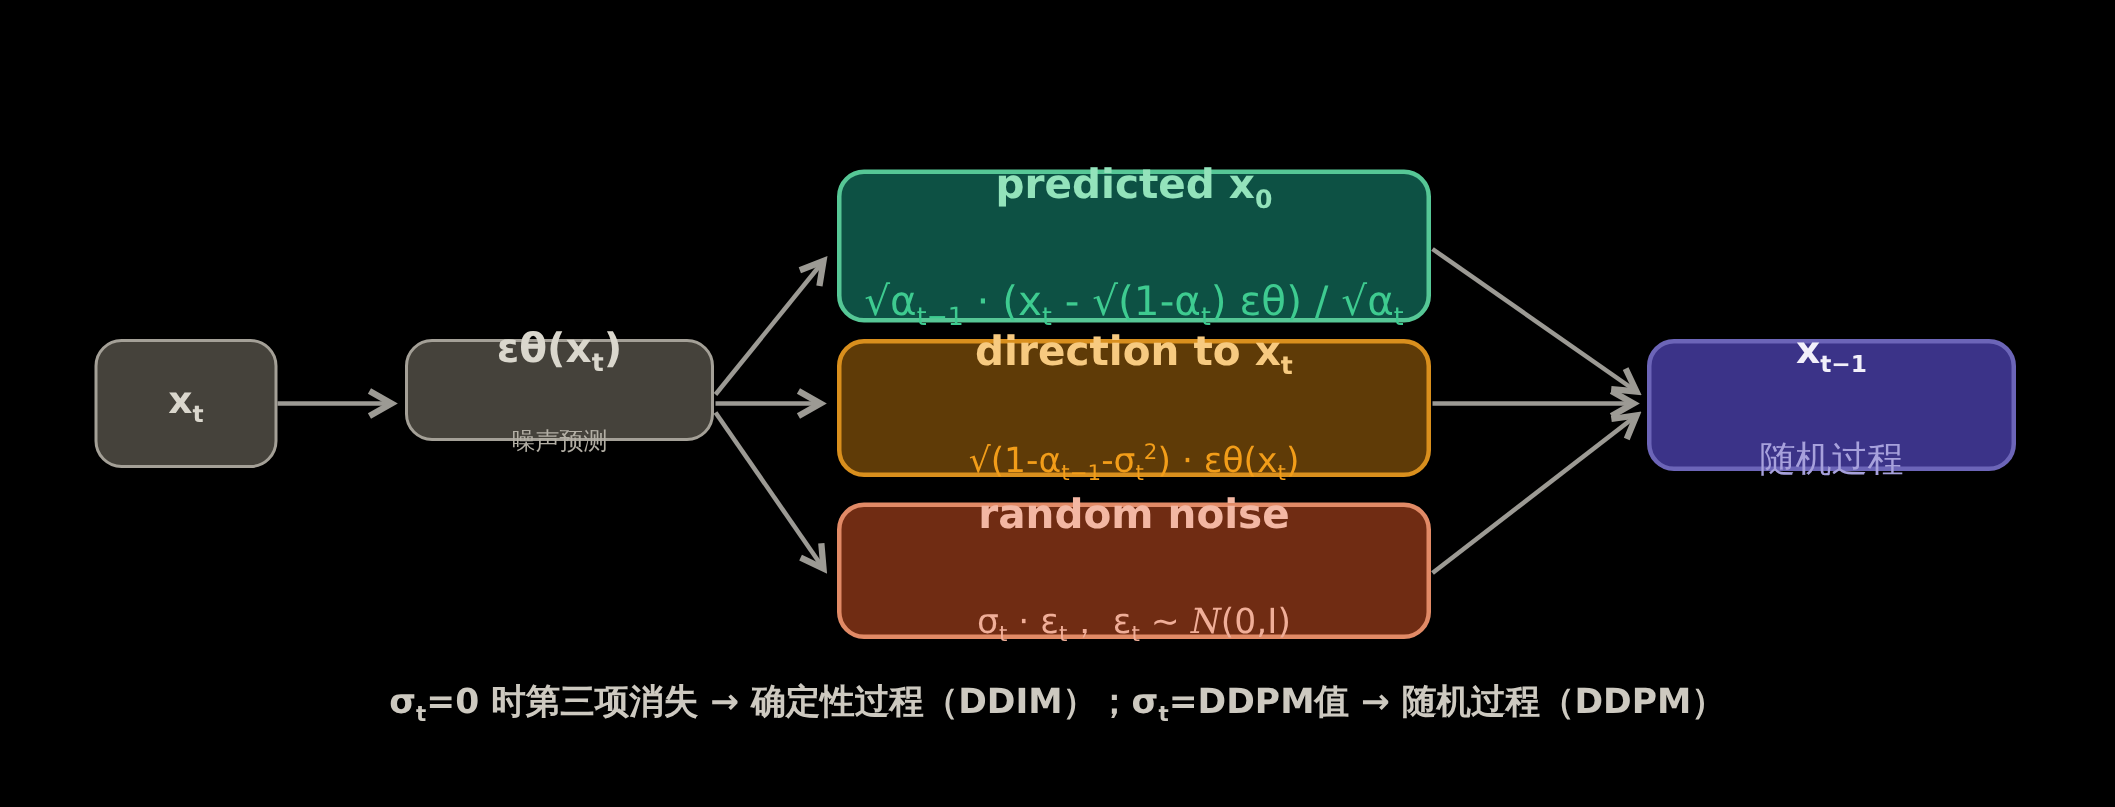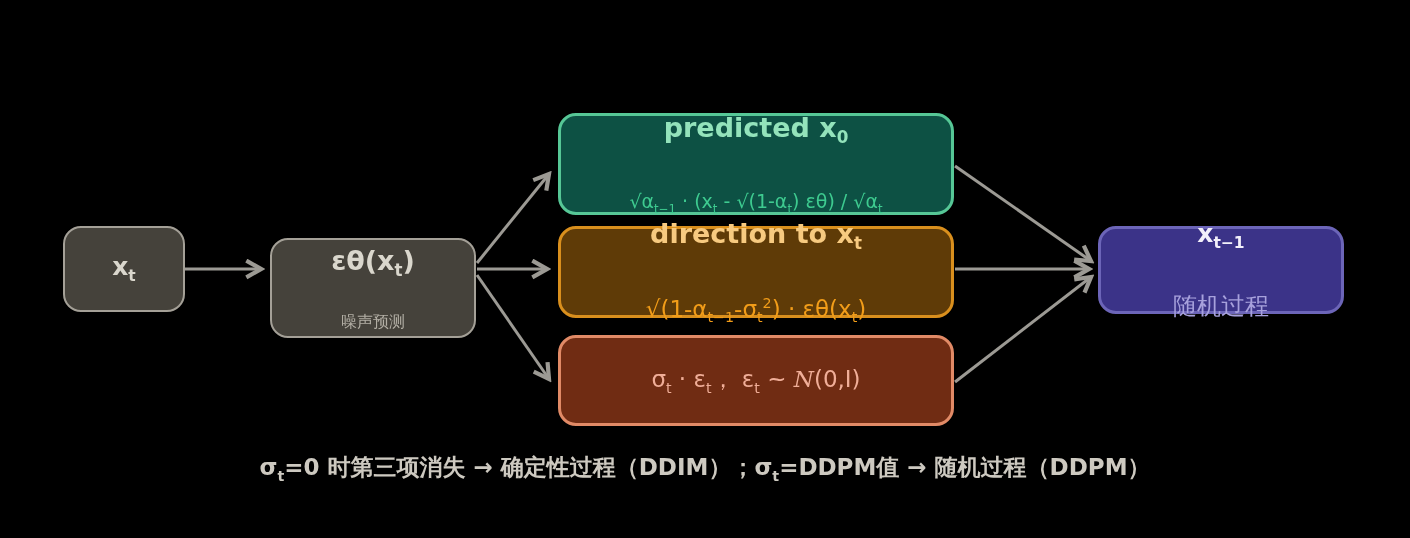--- a/index.html
+++ b/index.html
@@ -48,30 +48,30 @@
     color: var(--gray-text);
     font-weight: bold;
     font-size: 25px;
   }
   .node-gray .node-subtitle {
     color: var(--gray-subtext);
     font-size: 16px;
     margin-top: -8px;
   }
   #node-xt      { left: 63px;  top: 226px; width: 122px; height: 86px; }
-  #node-eps     { left: 270px; top: 238px; width: 206px; height: 100px; }
+  #node-eps     { left: 270px; top: 226px; width: 206px; height: 68px; }
   #node-eps .node-title { font-size: 27px; }
   
   #node-predicted {
     left: 558px; top: 113px; width: 396px; height: 102px;
     background: var(--teal-fill);
     border: 3px solid var(--teal-border);
   }
   #node-predicted .node-title  { color: var(--teal-title); font-weight: bold; font-size: 27px; }
-  #node-predicted .node-formula{ color: var(--teal-formula); font-size: 19px; margin-top: 3px; }
+  #node-predicted .node-formula{ color: var(--teal-formula); font-size: 27px; margin-top: 3px; }
   
   #node-direction {
     left: 558px; top: 226px; width: 396px; height: 92px;
     background: var(--amber-fill);
     border: 3px solid var(--amber-border);
   }
   #node-direction .node-title  { color: var(--amber-title); font-weight: bold; font-size: 27px; }
   #node-direction .node-formula{ color: var(--amber-formula); font-size: 23px; margin-top: 1px; }
   
   #node-random {
@@ -134,20 +134,21 @@
     <div class="node-title">predicted x<sub>0</sub></div>
     <div class="node-formula">√α<sub>t−1</sub> · (x<sub>t</sub> - √(1-α<sub>t</sub>) εθ) / √α<sub>t</sub></div>
   </div>
 
   <div class="node" id="node-direction">
     <div class="node-title">direction to x<sub>t</sub></div>
     <div class="node-formula">√(1-α<sub>t−1</sub>-σ<sub>t</sub><sup>2</sup>) · εθ(x<sub>t</sub>)</div>
   </div>
 
   <div class="node" id="node-random">
+    <div class="node-title">random noise</div>
     <div class="node-formula">σ<sub>t</sub> · ε<sub>t</sub>， ε<sub>t</sub> ~ <span class="scriptN">N</span>(0,I)</div>
   </div>
 
   <div class="node" id="node-xt1">
     <div class="node-title">x<sub>t−1</sub></div>
     <div class="node-subtitle">随机过程</div>
   </div>
 
   <div class="caption">σ<sub>t</sub>=0 时第三项消失 → 确定性过程（DDIM）；σ<sub>t</sub>=DDPM值 → 随机过程（DDPM）</div>
 

